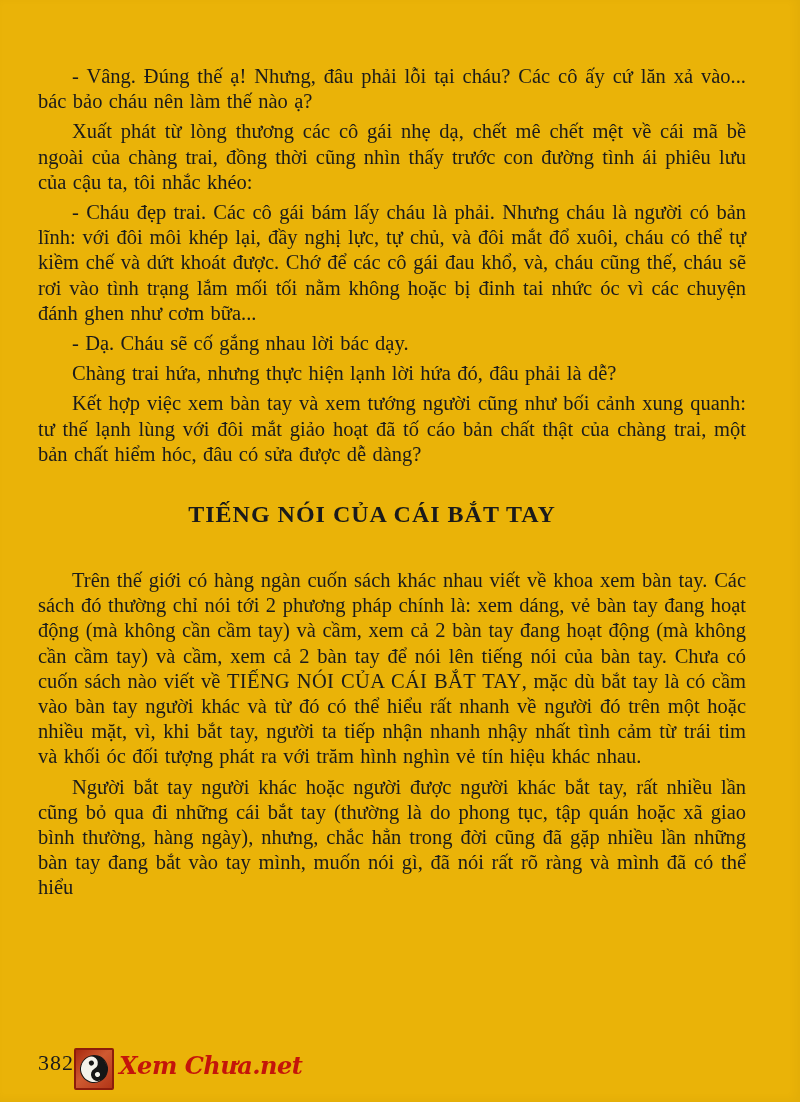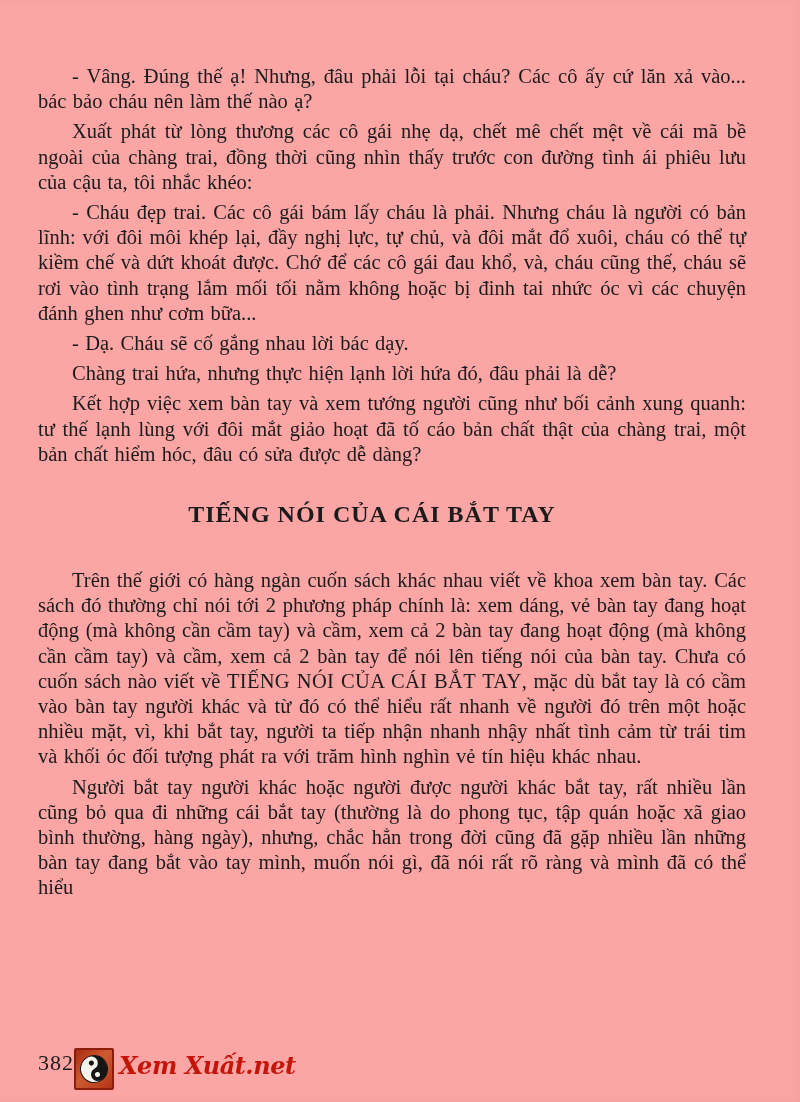--- a/index.html
+++ b/index.html
@@ -4,21 +4,21 @@
 <style>
   html, body {
     margin: 0;
     padding: 0;
     background: #ffffff;
   }
   .page {
     position: relative;
     width: 800px;
     height: 1102px;
-    background: #fca5a5;
+    background: #eab308;
     overflow: hidden;
     font-family: "Liberation Serif", "DejaVu Serif", serif;
     color: #1b1b1b;
     box-shadow: inset -4px -2px 10px rgba(0,0,0,0.035);
   }
   .text-block {
     position: absolute;
     top: 64px;
     left: 38px;
     width: 708px;
@@ -138,16 +138,16 @@
 
     <p class="para">Người bắt tay người khác hoặc người được người khác bắt tay, rất nhiều lần cũng bỏ qua đi những cái bắt tay (thường là do phong tục, tập quán hoặc xã giao bình thường, hàng ngày), nhưng, chắc hẳn trong đời cũng đã gặp nhiều lần những bàn tay đang bắt vào tay mình, muốn nói gì, đã nói rất rõ ràng và mình đã có thể hiểu</p>
   </div>
 
   <div class="footer">
     <div class="page-number">382</div>
     <div class="logo">
       <span class="taiji-box">
           <span class="taiji"></span>
         </span>
-      <span class="logo-text">Xem Xuất.net</span>
+      <span class="logo-text">Xem Chưa.net</span>
     </div>
   </div>
 </div>
 
 </body></html>

